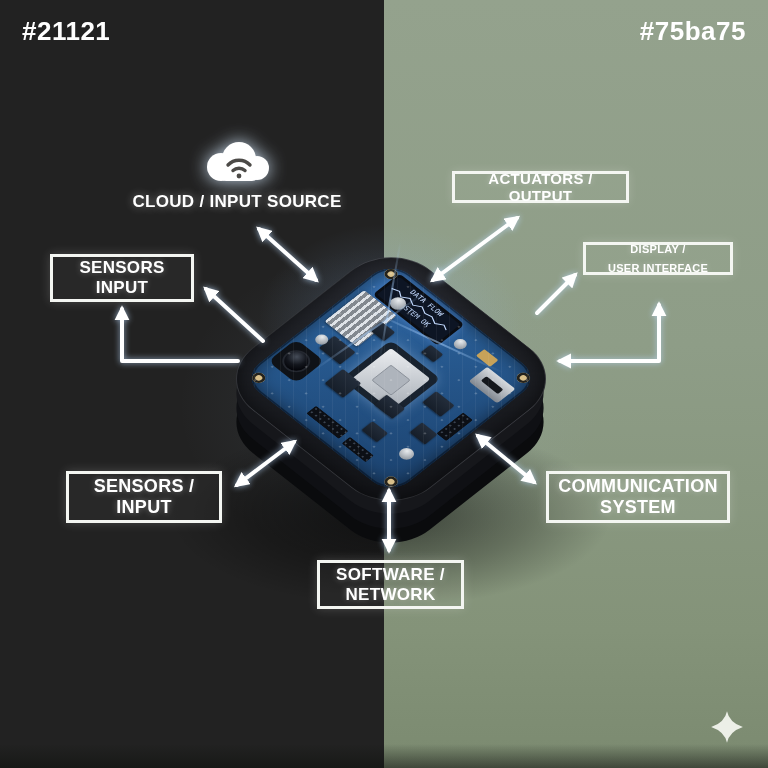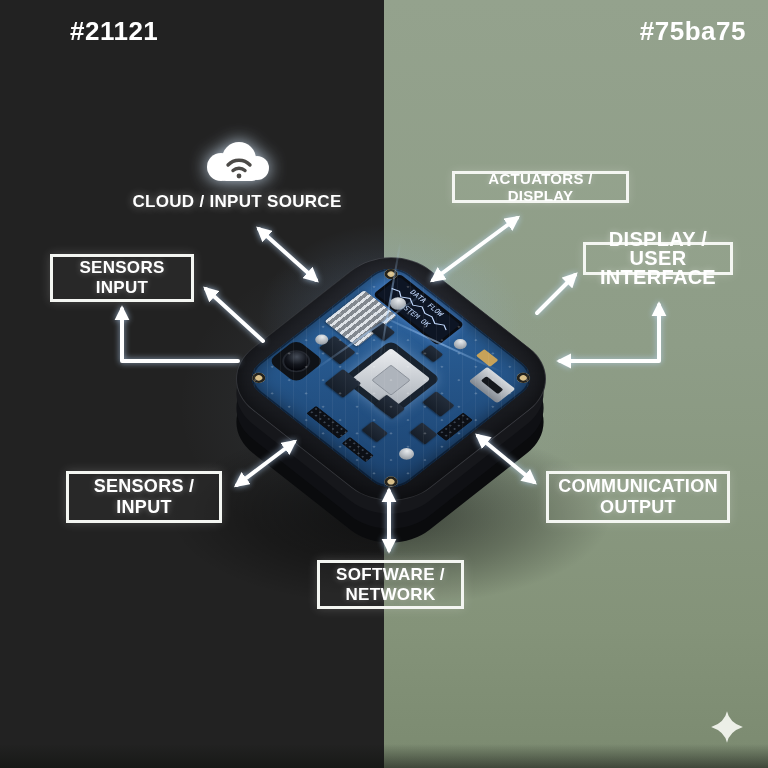--- a/index.html
+++ b/index.html
@@ -10,21 +10,21 @@
            background:linear-gradient(180deg,#4a4743 0%,#454240 38%,#3c3935 78%,#34312e 100);}
   .bg-right{position:absolute;left:384px;top:0;width:384px;height:768px;
             background:linear-gradient(180deg,#94a28d 0%,#8e9d87 45%,#849379 82%,#7b8a70 100%);}
   .board-glow{position:absolute;left:240px;top:210px;width:300px;height:220px;
               background:radial-gradient(ellipse at center,rgba(150,195,255,0.22),transparent 62%);}
   .center-glow{position:absolute;left:170px;top:240px;width:440px;height:330px;
                background:radial-gradient(ellipse at center,rgba(140,165,190,0.14),transparent 68%);}
   .bottom-band{position:absolute;left:0;bottom:0;width:768px;height:24px;
                background:linear-gradient(to top,rgba(14,17,13,0.55),rgba(14,17,13,0));}
   
-  .tag{position:absolute;top:16px;color:#ffffff;font-size:26px;font-weight:700;letter-spacing:0.5px;margin-left:48px;}
+  .tag{position:absolute;top:16px;color:#ffffff;font-size:26px;font-weight:700;letter-spacing:0.5px;}
   .tag-left{left:22px;}
   .tag-right{right:22px;text-align:left;}
   
   .dev-shadow{position:absolute;left:160px;top:420px;width:460px;height:190px;
               background:radial-gradient(ellipse at center,rgba(0,0,0,0.58) 0%,rgba(0,0,0,0.25) 42%,transparent 68%);}
   .layer{position:absolute;left:390px;top:378px;width:250px;height:250px;
          margin-left:-125px;margin-top:-125px;border-radius:56px;}
   .enc-s3{transform:translateY(44px) scaleY(0.785) rotate(45deg);background:#0a0b0d;}
   .enc-s2{transform:translateY(30px) scaleY(0.785) rotate(45deg);background:#0f1014;}
   .enc-s1{transform:translateY(15px) scaleY(0.785) rotate(45deg);background:#16171b;}
@@ -76,21 +76,21 @@
           filter:drop-shadow(0 0 3px rgba(190,220,255,0.75));}
   
   .box{position:absolute;border:3px solid #f4f6f2;display:flex;align-items:center;justify-content:center;
        color:#ffffff;font-weight:700;text-align:center;letter-spacing:0.3px;
        background:rgba(255,255,255,0.03);
        box-shadow:0 0 10px rgba(255,255,255,0.18);box-sizing:border-box;
        text-shadow:0 0 6px rgba(255,255,255,0.35);}
   .box span{white-space:pre-line;}
   .b-sensors-top{left:50px;top:254px;width:144px;height:48px;font-size:17px;line-height:20px;}
   .b-actuators{left:452px;top:171px;width:177px;height:32px;font-size:15px;}
-  .b-display{left:583px;top:242px;width:150px;height:33px;font-size:20px;line-height:19px;}
+  .b-display{left:583px;top:242px;width:150px;height:33px;font-size:11px;line-height:19px;}
   .b-sensors-bottom{left:66px;top:471px;width:156px;height:52px;font-size:18px;line-height:21px;}
   .b-software{left:317px;top:560px;width:147px;height:49px;font-size:17px;line-height:20px;}
   .b-comm{left:546px;top:471px;width:184px;height:52px;font-size:18px;line-height:21px;}
   .cloud-label{position:absolute;left:119px;top:192px;width:236px;text-align:center;color:#fff;
        font-size:17px;font-weight:700;letter-spacing:0.3px;text-shadow:0 0 8px rgba(255,255,255,0.45);}
   .cloud-icon{position:absolute;left:199px;top:136px;width:78px;height:54px;
        filter:drop-shadow(0 0 9px rgba(215,235,255,0.9));}
   .sparkle{position:absolute;left:710px;top:710px;width:34px;height:34px;}
 </style>
 </head>
@@ -189,37 +189,37 @@
     <path d="M34 34.5 a9 9 0 0 1 12 0" stroke="#4c4a47" stroke-width="3.4" fill="none" stroke-linecap="round"></path>
     <circle cx="40" cy="40" r="2.4" fill="#4c4a47"></circle>
   </svg>
   <div class="cloud-label">CLOUD / INPUT SOURCE</div>
 
   <div class="box b-sensors-top">
     <span>SENSORS
 INPUT</span>
   </div>
   <div class="box b-actuators">
-    <span>ACTUATORS / DISPLAY</span>
+    <span>ACTUATORS / OUTPUT</span>
   </div>
   <div class="box b-display">
     <span>DISPLAY /
 USER INTERFACE</span>
   </div>
   <div class="box b-sensors-bottom">
     <span>SENSORS /
 INPUT</span>
   </div>
   <div class="box b-software">
     <span>SOFTWARE /
 NETWORK</span>
   </div>
   <div class="box b-comm">
     <span>COMMUNICATION
-OUTPUT</span>
+SYSTEM</span>
   </div>
 
   <svg class="sparkle" viewBox="0 0 30 30">
     <path d="M15 1 Q17 11 29 15 Q17 19 15 29 Q13 19 1 15 Q13 11 15 1 Z" fill="#ecefe7"></path>
   </svg>
 
   <div class="bottom-band"></div>
 </div>
 
 </body></html>

